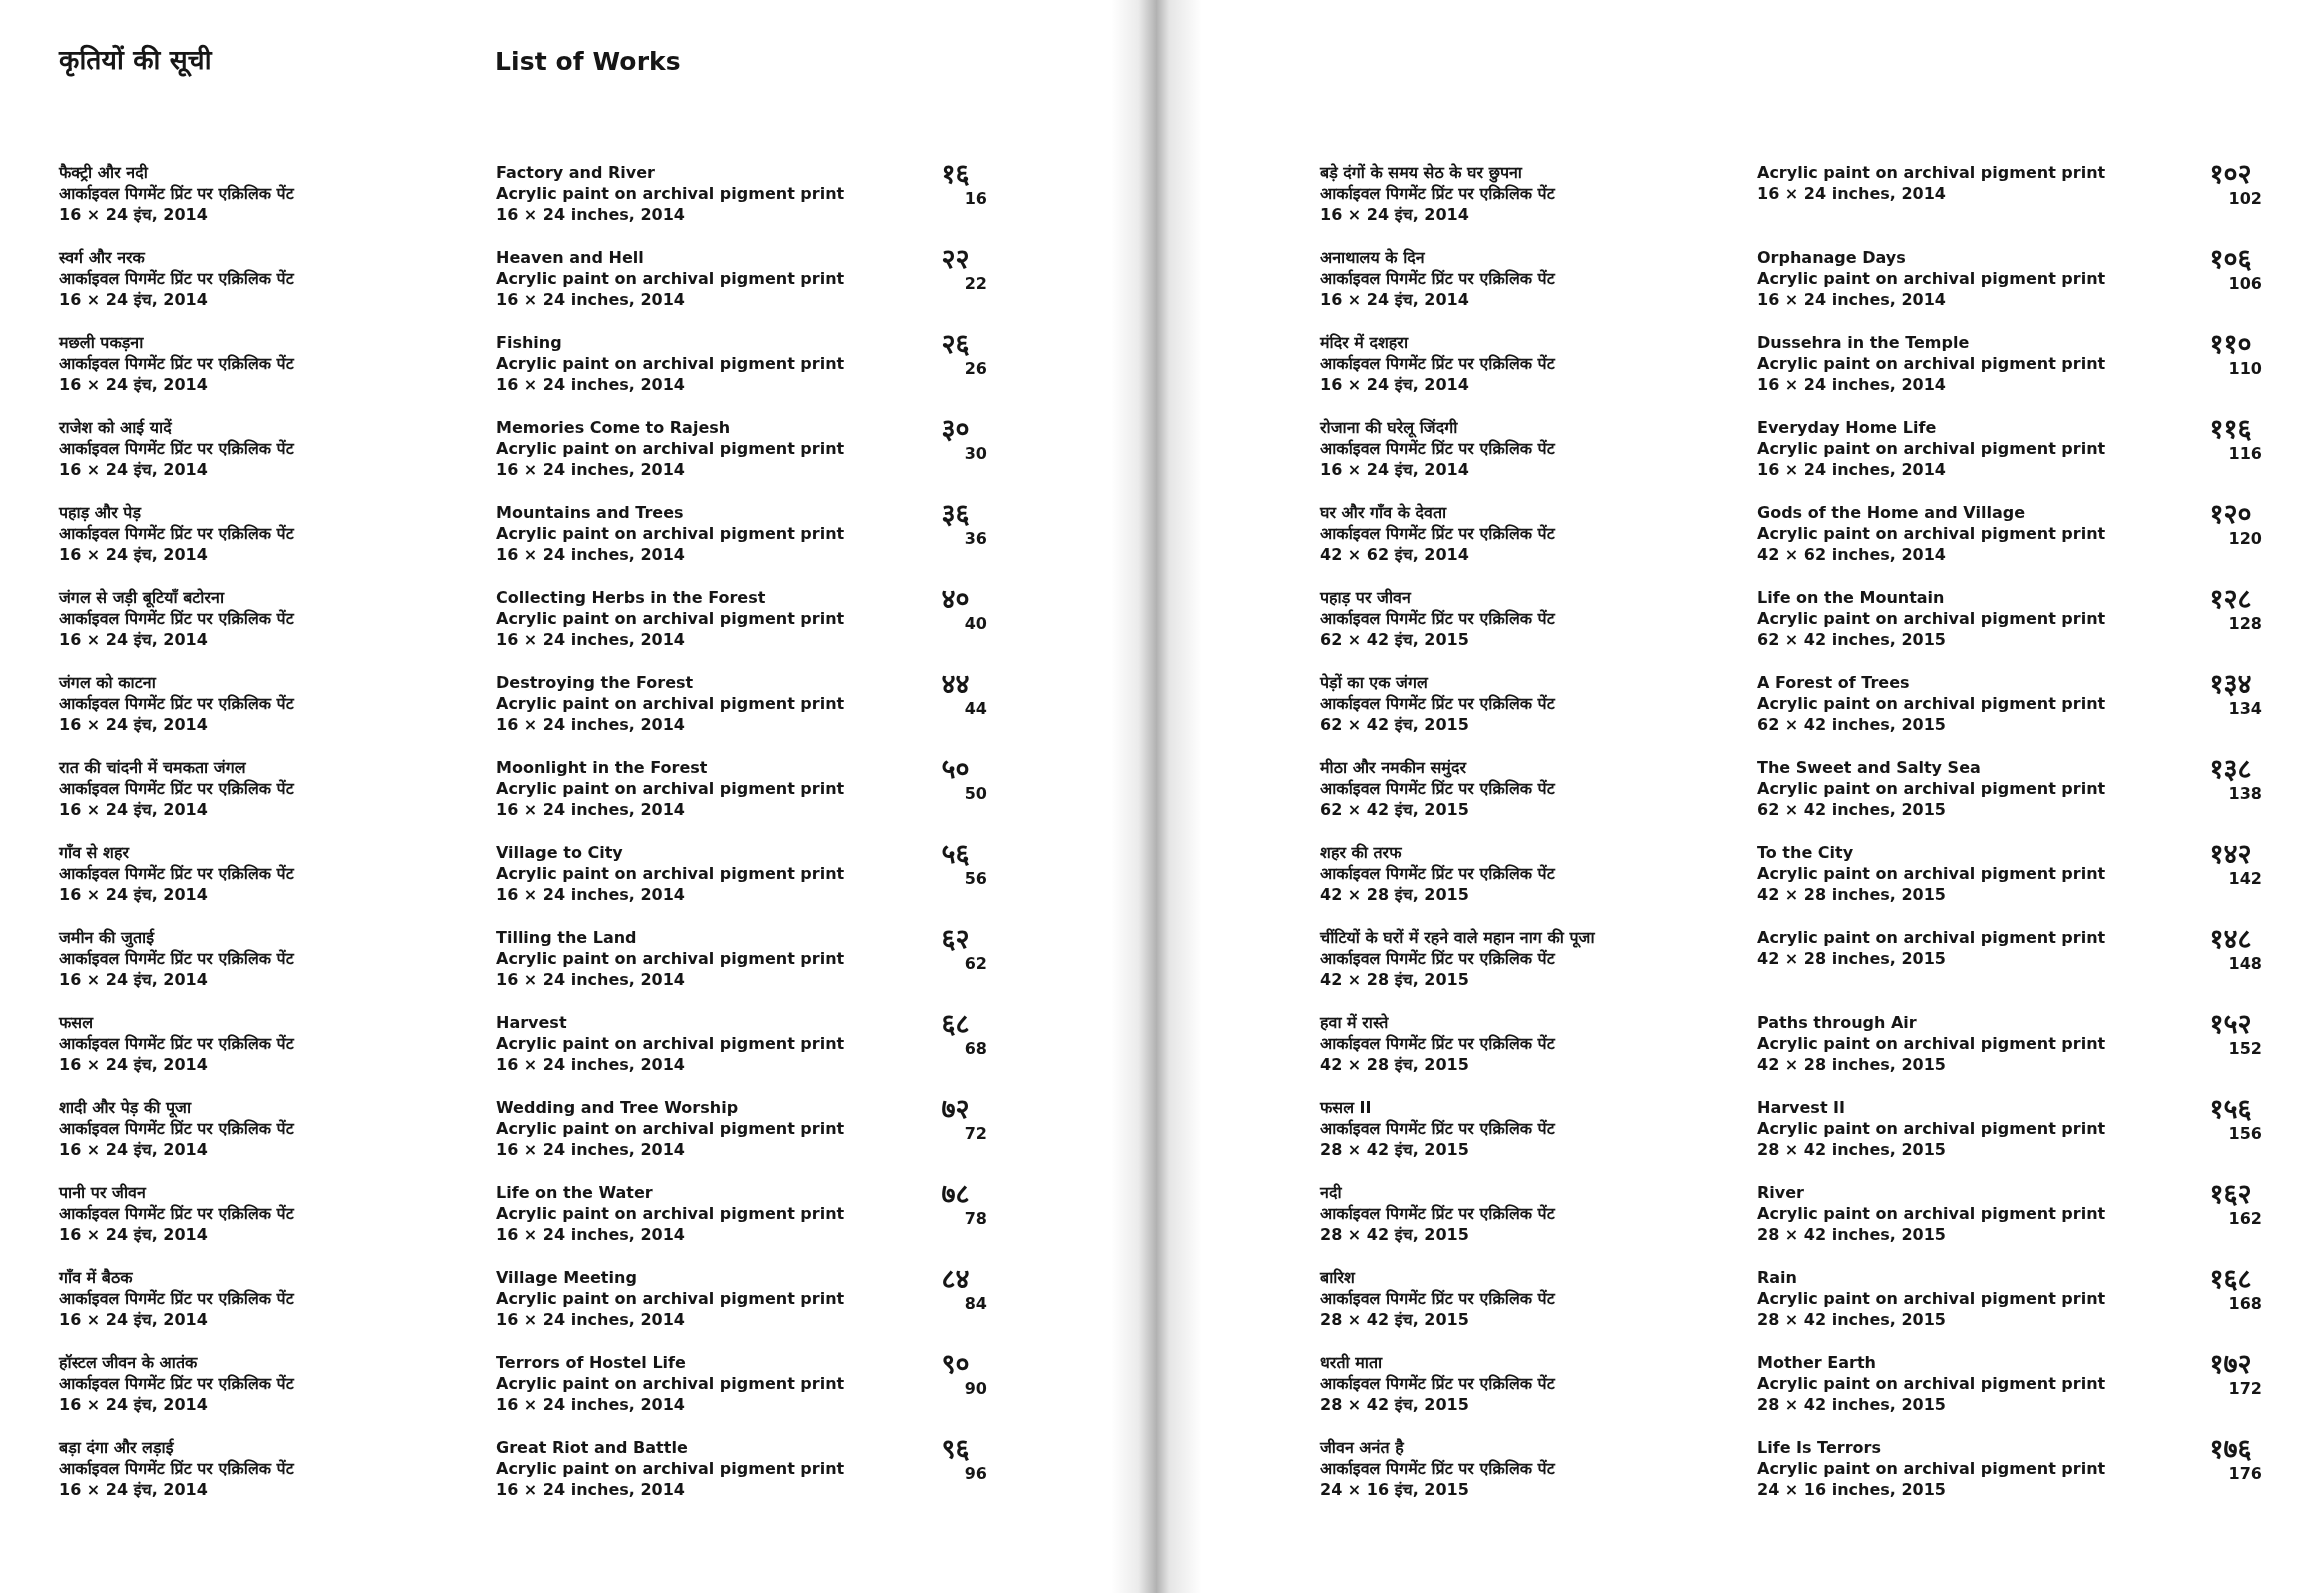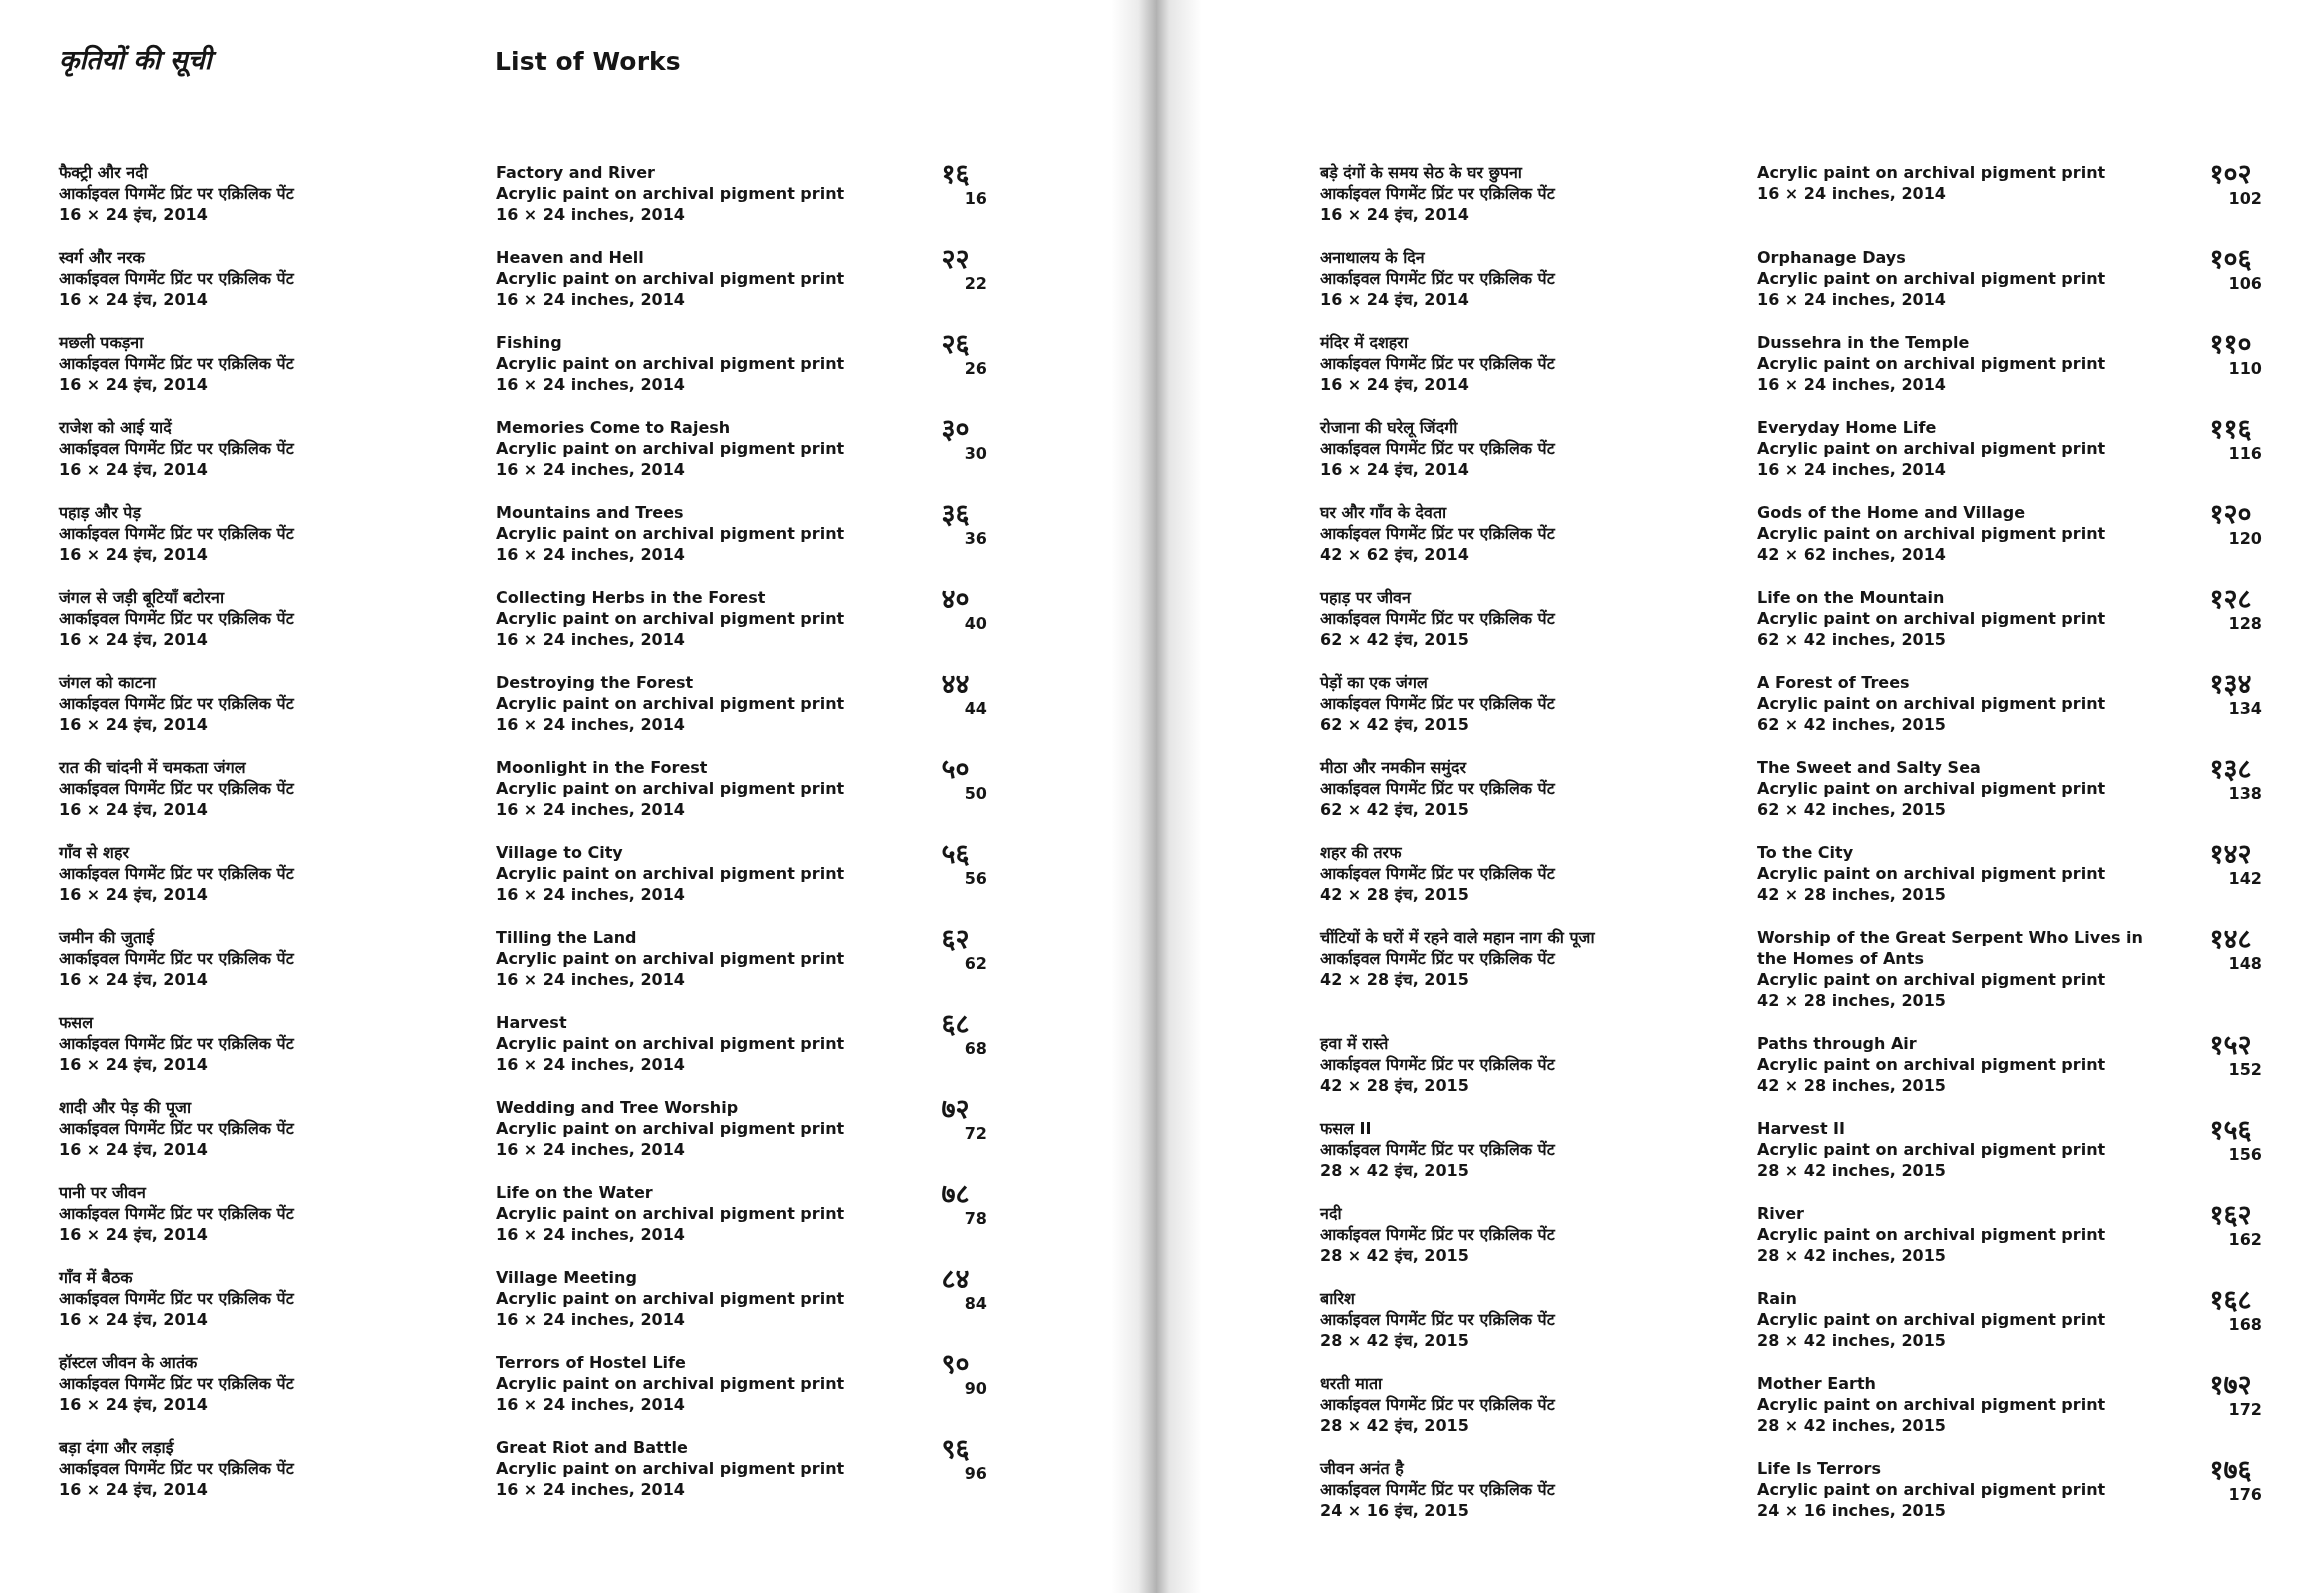--- a/index.html
+++ b/index.html
@@ -92,21 +92,21 @@
     font-size: 16px;
     font-weight: 700;
     line-height: 26.5px;
   }
 </style>
 </head>
 <body>
 
 <div class="spread">
 
-  <h1 class="header-hi" style="margin:0;font-style:italic;">कृतियों की सूची</h1>
+  <h1 class="header-hi" style="margin:0;">कृतियों की सूची</h1>
   <h1 class="header-en" style="margin:0;">List of Works</h1>
 
   <div class="page left">
   <div class="entry">
     <div class="col hi">
       <div class="title">फैक्ट्री और नदी</div>
       <div class="line">आर्काइवल पिगमेंट प्रिंट पर एक्रिलिक पेंट</div>
       <div class="line">16 × 24 इंच, 2014</div>
     </div>
     <div class="col en">
@@ -528,21 +528,20 @@
     </div>
   </div>
 
   <div class="entry">
     <div class="col hi">
       <div class="title">चींटियों के घरों में रहने वाले महान नाग की पूजा</div>
       <div class="line">आर्काइवल पिगमेंट प्रिंट पर एक्रिलिक पेंट</div>
       <div class="line">42 × 28 इंच, 2015</div>
     </div>
     <div class="col en">
-      <div class="title">Worship of the Great Serpent Who Lives in the Homes of Ants</div>
       <div class="line">Acrylic paint on archival pigment print</div>
       <div class="line">42 × 28 inches, 2015</div>
     </div>
     <div class="pagenum">
       <div class="num-dev">१४८</div>
       <div class="num-lat">148</div>
     </div>
   </div>
 
   <div class="entry">

